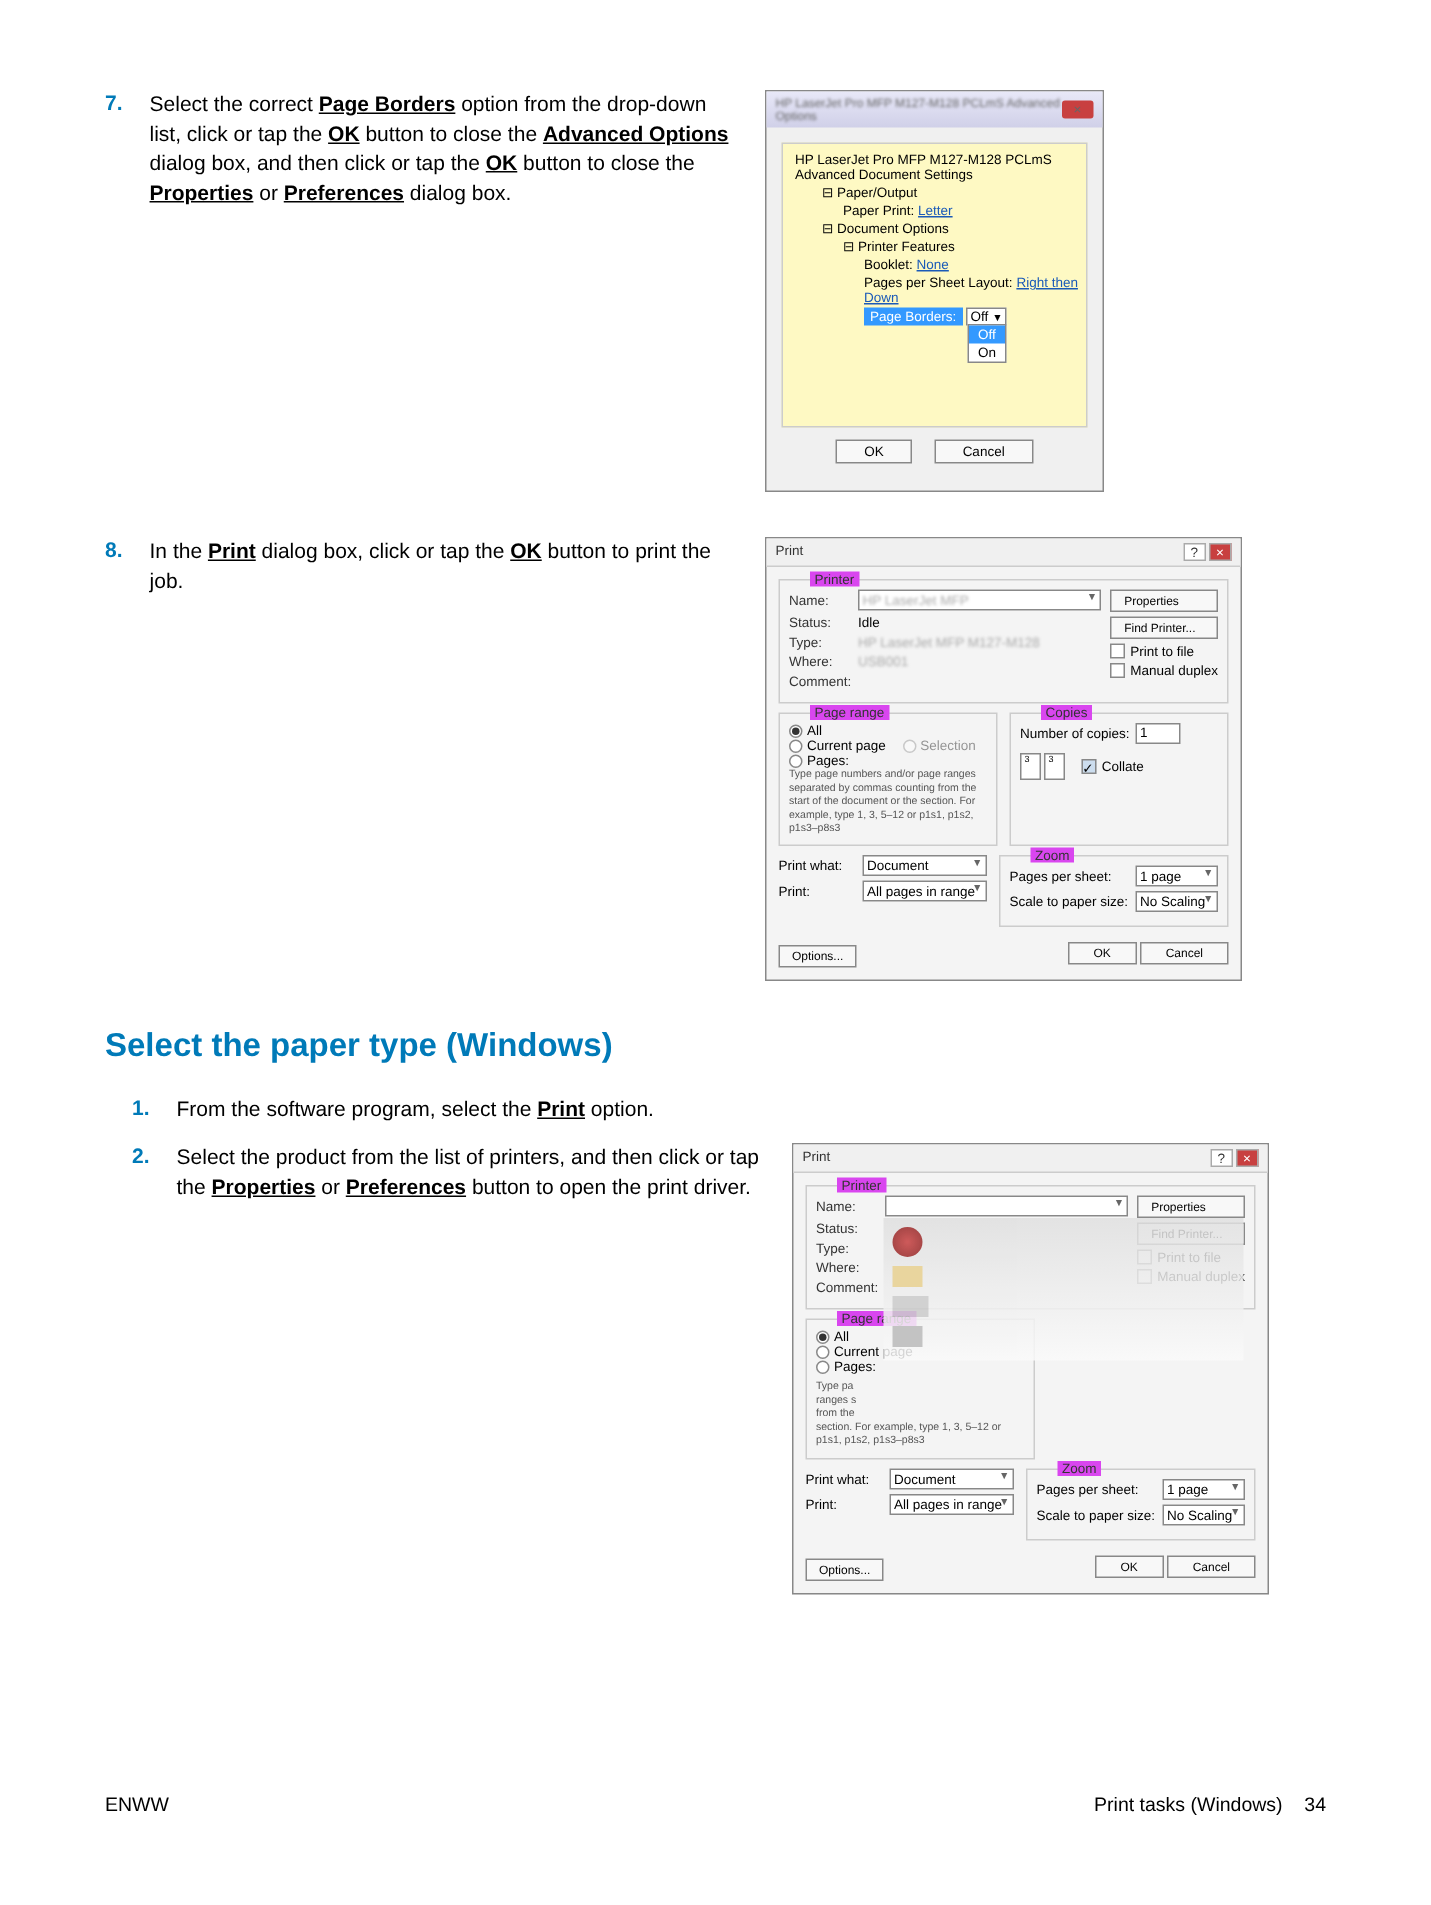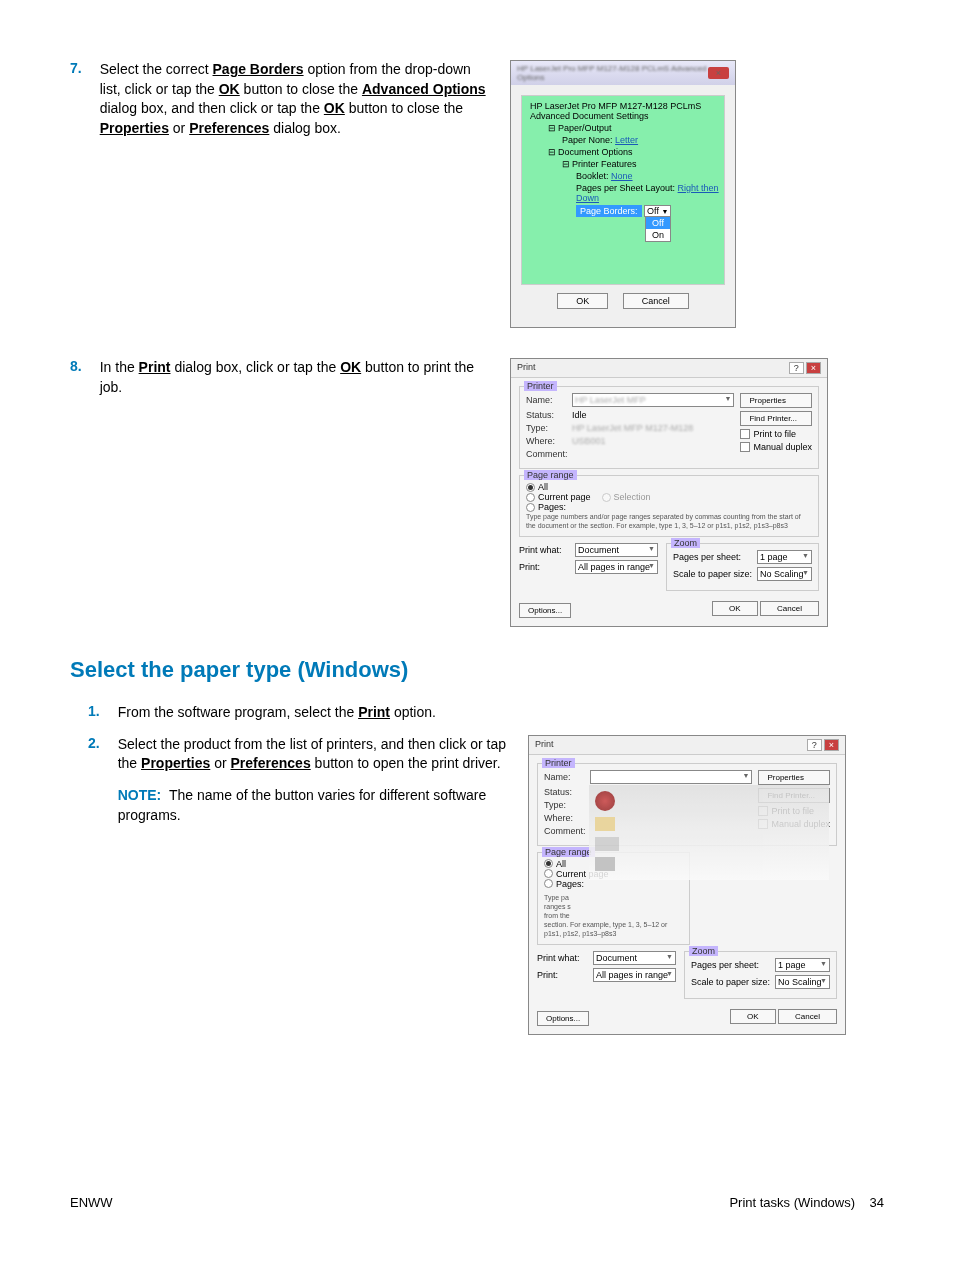--- a/index.html
+++ b/index.html
@@ -34,21 +34,21 @@
     .dlg-buttons { text-align: center; padding: 8px 0; }
     .dlg-btn { border: 1px solid #888; background: #f8f8f8; padding: 2px 18px; font-size: 9px; margin: 0 6px; display: inline-block; }
     
     .print-dialog { width: 318px; border: 1px solid #888; background: #f4f4f4; font-size: 9px; }
     .print-titlebar { background: #f0f0f0; padding: 3px 6px; color: #333; border-bottom: 1px solid #ccc; display: flex; justify-content: space-between; }
     .titlebar-icons { display: flex; gap: 2px; }
     .ti-box { border: 1px solid #aaa; padding: 0 4px; background: #fff; }
     .ti-close { background: #c84040; color: #fff; }
     .print-body { padding: 8px; }
     .print-section { border: 1px solid #ccc; margin-bottom: 6px; padding: 6px; position: relative; }
-    .print-section-title { position: absolute; top: -6px; left: 4px; background: #c4b5fd; padding: 0 3px; font-size: 9px; color: #333; }
+    .print-section-title { position: absolute; top: -6px; left: 20px; background: #d946ef; padding: 0 3px; font-size: 9px; color: #333; }
     .print-row { display: flex; align-items: center; gap: 4px; margin-bottom: 3px; }
     .print-label { width: 42px; color: #333; }
     .print-select { border: 1px solid #888; background: #fff; flex: 1; padding: 1px 2px; height: 14px; position: relative; }
     .print-select::after { content: "▼"; position: absolute; right: 2px; font-size: 7px; color: #666; }
     .side-btn { border: 1px solid #888; background: #f8f8f8; padding: 2px 8px; font-size: 8px; white-space: nowrap; }
     .side-col { display: flex; flex-direction: column; gap: 3px; }
     .checkbox-row { display: flex; align-items: center; gap: 3px; }
     .checkbox-sm { width: 10px; height: 10px; border: 1px solid #888; background: #fff; display: inline-block; }
     .radio-sm { width: 9px; height: 9px; border: 1px solid #888; border-radius: 50%; background: #fff; display: inline-block; position: relative; }
     .radio-sm.checked::after { content: ""; position: absolute; top: 1px; left: 1px; width: 5px; height: 5px; background: #333; border-radius: 50%; }
@@ -75,24 +75,24 @@
       <span>Select the correct </span><strong>Page Borders</strong><span> option from the drop-down list, click or tap the </span><strong>OK</strong><span> button to close the </span><strong>Advanced Options</strong><span> dialog box, and then click or tap the </span><strong>OK</strong><span> button to close the </span><strong>Properties</strong><span> or </span><strong>Preferences</strong><span> dialog box.</span>
     </div>
   </div>
   <div class="step-image">
     <div class="dialog" style="width:226px;">
       <div class="dialog-titlebar">
         <span style="filter:blur(1px);font-size:8px;">HP LaserJet Pro MFP M127-M128 PCLmS Advanced Options</span>
         <span class="close-x">×</span>
       </div>
       <div class="dialog-body">
-        <div style="background:#86efac;border:1px solid #ccc;padding:4px;height:190px;">
+        <div style="background:#fef9c3;border:1px solid #ccc;padding:4px;height:190px;">
           <div class="tree-item l1">HP LaserJet Pro MFP M127-M128 PCLmS Advanced Document Settings</div>
           <div class="tree-item l2">⊟ <span>Paper/Output</span></div>
-          <div class="tree-item l3"><span>Paper None:</span> <span class="tree-link">Letter</span></div>
+          <div class="tree-item l3"><span>Paper Print:</span> <span class="tree-link">Letter</span></div>
           <div class="tree-item l2">⊟ <span>Document Options</span></div>
           <div class="tree-item l3">⊟ <span>Printer Features</span></div>
           <div class="tree-item l4"><span>Booklet:</span> <span class="tree-link">None</span></div>
           <div class="tree-item l4"><span>Pages per Sheet Layout:</span> <span class="tree-link">Right then Down</span></div>
           <div class="tree-item l4">
             <span class="highlighted">Page Borders:</span>
             <span class="dropdown-sm">
               <span>Off</span> <span style="font-size:7px;">▼</span>
               <div class="dropdown-open">
                 <div class="sel">Off</div>
@@ -172,20 +172,34 @@
                 <span class="radio-sm checked"></span>
                 <span>All</span>
               </div>
             <div class="checkbox-row"><span class="radio-sm"></span><span>Current page</span>&nbsp;&nbsp;<span class="radio-sm" style="opacity:0.4;"></span><span style="opacity:0.4;">Selection</span></div>
             <div class="checkbox-row">
                 <span class="radio-sm"></span>
                 <span>Pages:</span>
               </div>
             <div class="tiny-text">Type page numbers and/or page ranges separated by commas counting from the start of the document or the section. For example, type 1, 3, 5–12 or p1s1, p1s2, p1s3–p8s3</div>
           </div>
+          <div class="print-section">
+            <div class="print-section-title">Copies</div>
+            <div class="print-row">
+                <span>Number of copies:</span> 
+                <span class="spinner-sm"><span style="padding-left:2px;">1</span></span>
+              </div>
+            <div class="print-row" style="margin-top:6px;">
+              <span class="page-icons">
+                  <span class="page-icon"></span>
+                  <span class="page-icon"></span>
+                </span>
+              &nbsp;<span class="checkbox-sm" style="background:#cde;">✓</span><span>Collate</span>
+            </div>
+          </div>
         </div>
         <div class="two-col">
           <div>
             <div class="print-row">
                 <span style="width:52px;">Print what:</span>
                 <span class="print-select">Document</span>
               </div>
             <div class="print-row">
                 <span style="width:52px;">Print:</span>
                 <span class="print-select">All pages in range</span>
@@ -224,23 +238,20 @@
       <span>From the software program, select the </span><strong>Print</strong><span> option.</span>
     </div>
   </div>
 </div>
 
 <div class="step-row">
   <div class="step-text" style="flex:0 0 420px;margin-left:18px;">
     <div class="step-num">2.</div>
     <div class="step-body">
       <span>Select the product from the list of printers, and then click or tap the </span><strong>Properties</strong><span> or </span><strong>Preferences</strong><span> button to open the print driver.</span>
-      <div class="note-text" style="margin-left:0;">
-        <span class="note-label">NOTE:</span>&nbsp;&nbsp;<span>The name of the button varies for different software programs.</span>
-      </div>
     </div>
   </div>
   <div class="step-image">
     <div class="print-dialog">
       <div class="print-titlebar">
         <span>Print</span>
         <span class="titlebar-icons">
           <span class="ti-box">?</span>
           <span class="ti-box ti-close">×</span>
         </span>

